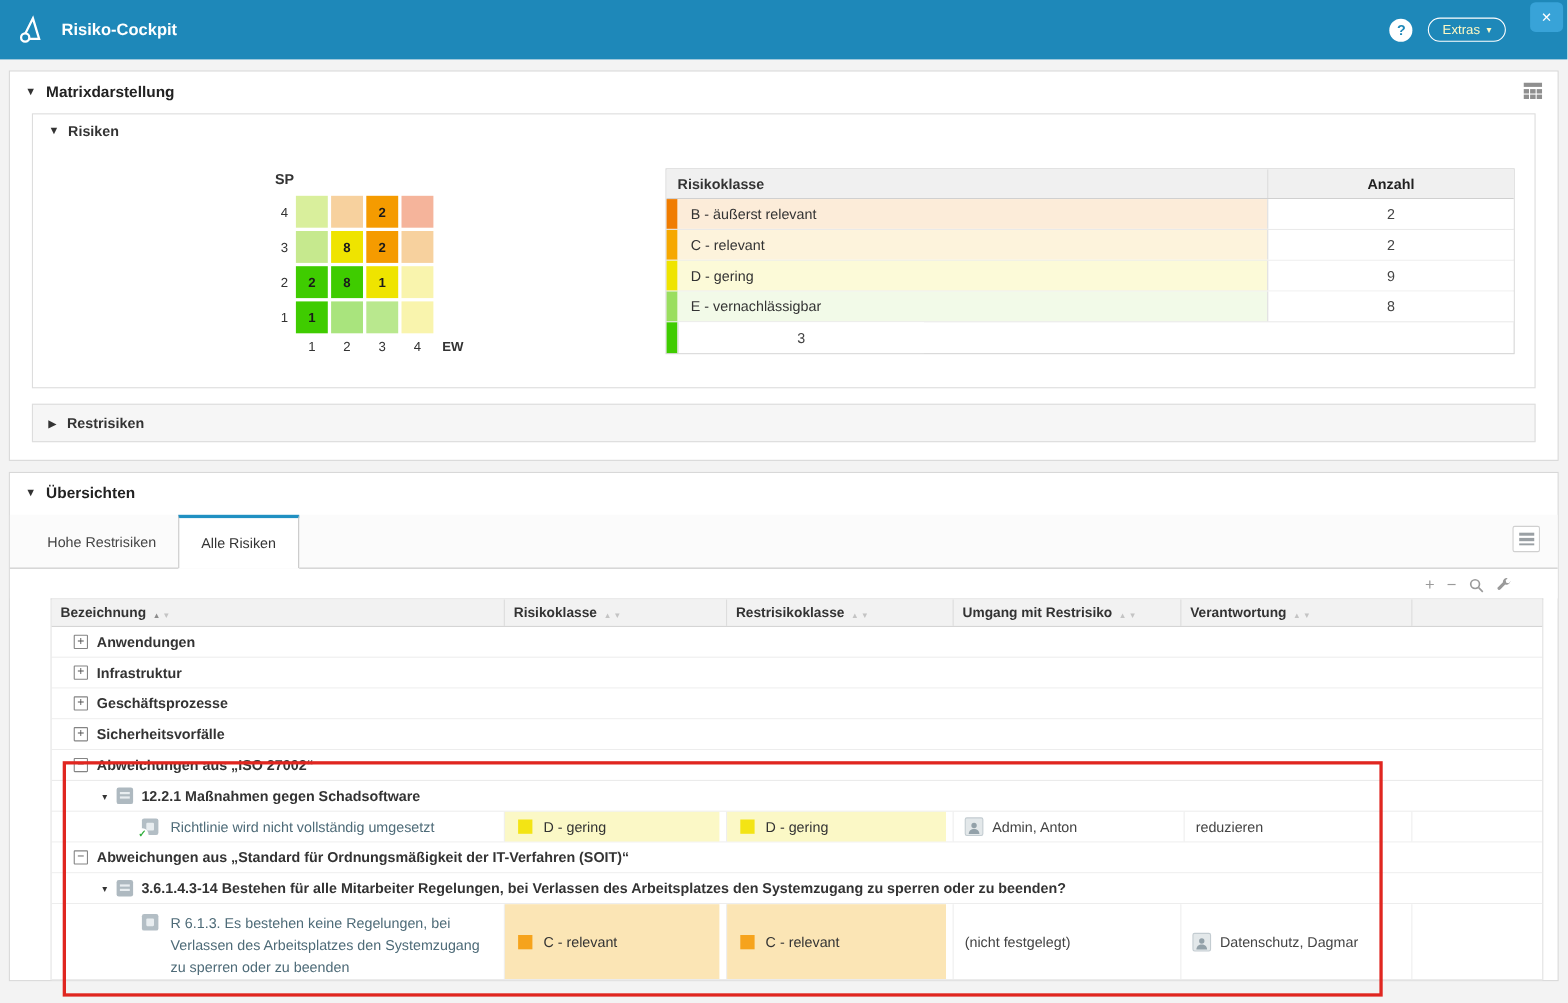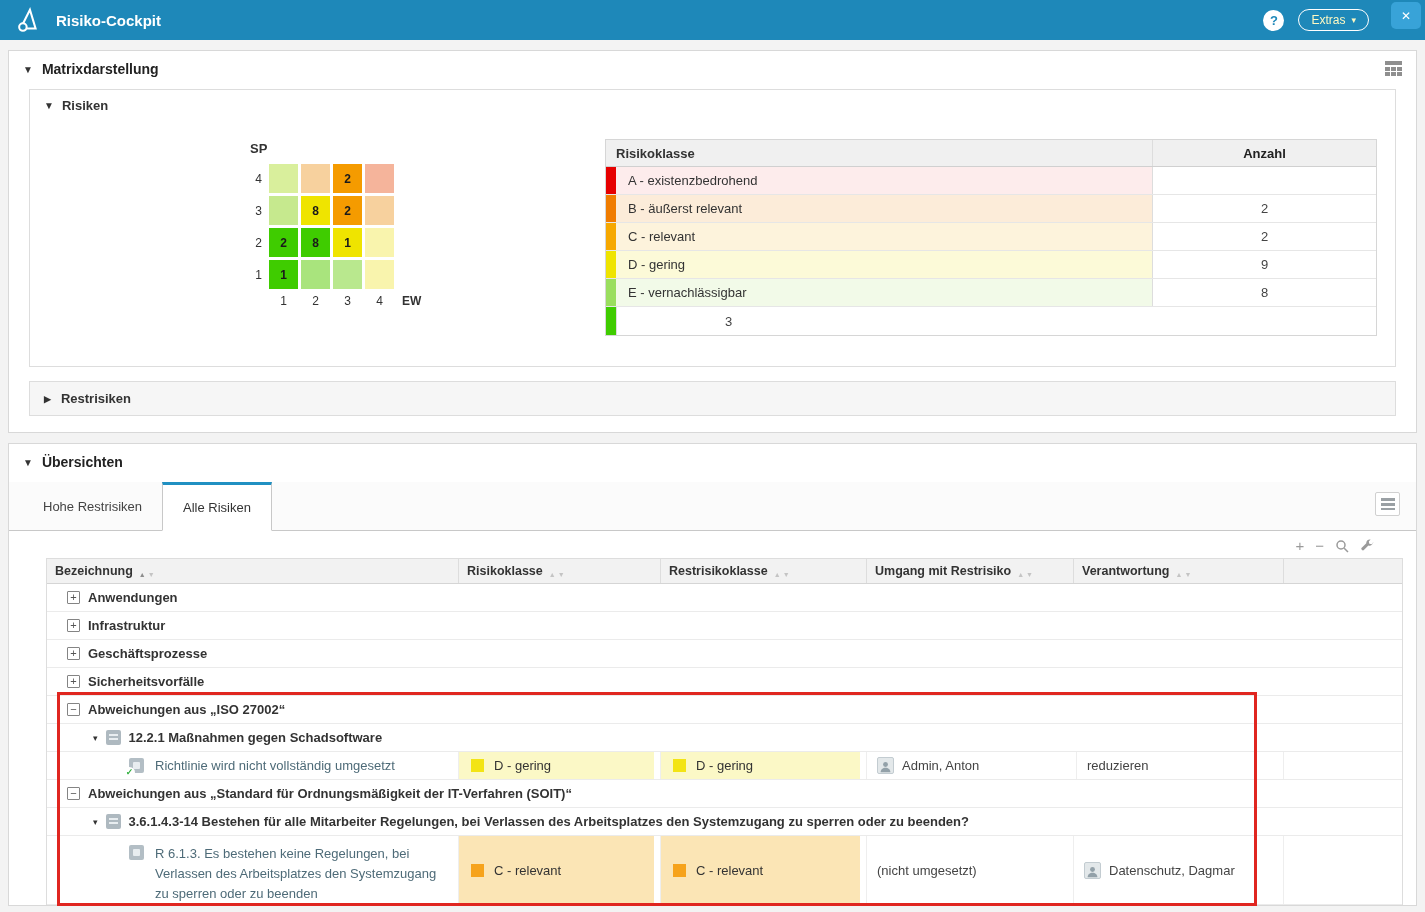--- a/index.html
+++ b/index.html
@@ -1,20 +1,20 @@
 <!DOCTYPE html>
 <html><head>
 <meta charset="utf-8">
 <style>
   * { box-sizing: border-box; margin: 0; padding: 0; }
   html,body { width:1425px; height:912px; overflow:hidden; }
   body { font-family:"Liberation Sans", sans-serif; font-size:13px; color:#333; background:#f3f3f3; position:relative; }
 
   
-  .topbar { height:40px; background:#1e88b9; display:flex; align-items:center; padding:0 14px; position:relative; }
+  .topbar { height:54px; background:#1e88b9; display:flex; align-items:center; padding:0 14px; position:relative; }
   .logo { margin-right:12px; display:flex; align-items:center; }
   .app-title { color:#fff; font-size:15px; font-weight:bold; }
   .topbar-right { margin-left:auto; display:flex; align-items:center; gap:14px; margin-right:42px; }
   .help-btn { width:21px; height:21px; border-radius:50%; background:#fff; color:#1e88b9; font-weight:bold; font-size:13px; display:flex; align-items:center; justify-content:center; cursor:pointer; }
   .extras-btn { background:transparent; border:1px solid #fff; border-radius:12px; color:#fef9c3; font-size:12px; font-family:inherit; padding:3px 12px; display:flex; align-items:center; gap:6px; cursor:pointer; }
   .extras-btn .caret { font-size:9px; }
   .close-btn { position:absolute; top:2px; right:4px; width:30px; height:27px; background:#38a3d8; border-radius:5px; color:#fff; font-size:12px; display:flex; align-items:center; justify-content:center; cursor:pointer; z-index:6; }
 
   
   .section { position:relative; margin:10px 8px; background:#fff; border:1px solid #d8d8d8; }
@@ -186,25 +186,20 @@
           <span class="ew-label">EW</span>
         </div>
       </div>
 
       <div class="ktable">
         <div class="krow khead">
           <div class="klabel">Risikoklasse</div>
           <div class="kcount">Anzahl</div>
         </div>
         <div class="krow">
-          <div class="kbar" style="background-color: rgb(230, 0, 0);"></div>
-          <div class="klabel" style="background-color: rgb(253, 236, 236);">A - existenzbedrohend</div>
-          <div class="kcount"></div>
-        </div>
-        <div class="krow">
           <div class="kbar" style="background-color: rgb(240, 124, 0);"></div>
           <div class="klabel" style="background-color: rgb(252, 236, 217);">B - äußerst relevant</div>
           <div class="kcount">2</div>
         </div>
         <div class="krow">
           <div class="kbar" style="background-color: rgb(246, 168, 0);"></div>
           <div class="klabel" style="background-color: rgb(253, 243, 220);">C - relevant</div>
           <div class="kcount">2</div>
         </div>
         <div class="krow">
@@ -407,21 +402,21 @@
           <span>C - relevant</span>
         </div>
       </div>
       <div class="oc c3 chipcell">
         <div class="chip" style="background-color: rgb(251, 229, 181);">
           <span class="sq" style="background-color: rgb(246, 163, 28);"></span>
           <span>C - relevant</span>
         </div>
       </div>
       <div class="oc c4">
-          <span class="plain">(nicht umgesetzt)</span>
+          <span class="plain">(nicht festgelegt)</span>
         </div>
       <div class="oc c5">
         <span class="avatar">
           <svg width="13" height="13" viewBox="0 0 16 16" fill="#93a1a9">
               <circle cx="8" cy="5.5" r="3"></circle>
               <path d="M2 15c0-3.5 2.7-5.6 6-5.6s6 2.1 6 5.6z"></path>
             </svg>
         </span>
         <span class="plain">Datenschutz, Dagmar</span>
       </div>

